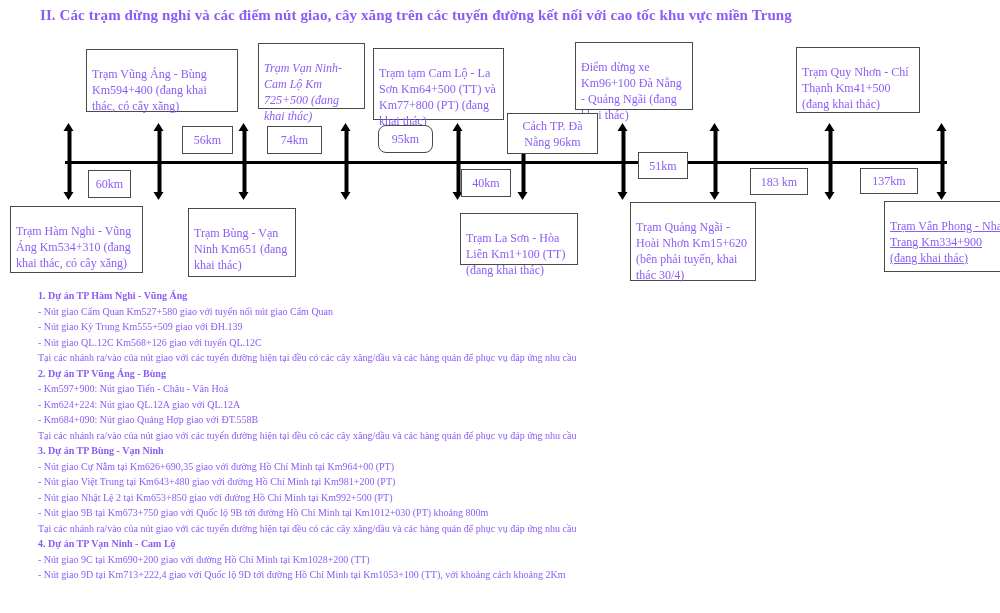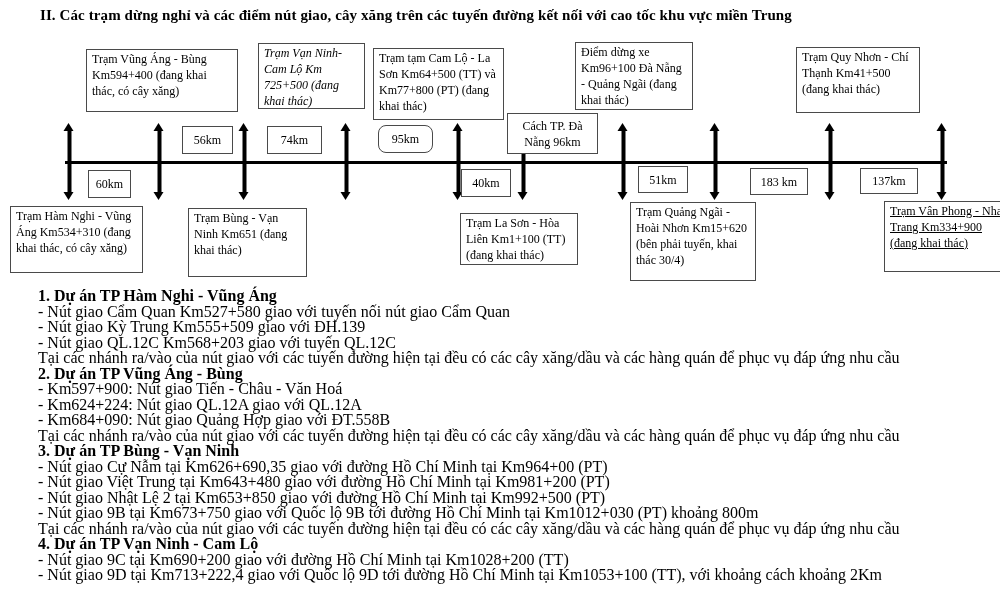--- a/index.html
+++ b/index.html
@@ -1,21 +1,21 @@
 <!DOCTYPE html>
 <html lang="vi"><head>
 <meta charset="utf-8">
 <style>
   html, body { margin: 0; padding: 0; background: #fff; }
   .page {
     position: relative;
     width: 1000px;
     height: 613px;
     background: #ffffff;
-    color: #000000;
+    color: #8b5cf6;
     font-family: "Liberation Serif", "DejaVu Serif", serif;
     overflow: hidden;
   }
   .title {
     position: absolute;
     left: 40px;
     top: 7px;
     font-size: 15px;
     font-weight: bold;
     white-space: nowrap;
@@ -55,38 +55,38 @@
   }
   .tick::before { top: 0; border-bottom: 8px solid #000; }
   .tick::after  { bottom: 0; border-top: 8px solid #000; }
   .tick.down::before { display: none; }
   .tick.down .shaft { top: 0; }
   .box {
     position: absolute;
     box-sizing: border-box;
     border: 1px solid #4a4a4a;
     background: #fff;
-    padding: 1px 5px;
+    padding: 16px 5px;
     font-size: 12px;
     line-height: 16px;
   }
   .dist, .note {
     display: flex;
     align-items: center;
     justify-content: center;
     text-align: center;
     padding: 2px 9px;
   }
   
   .details {
     position: absolute;
     left: 38px;
     top: 288px;
     width: 950px;
-    font-size: 16px;
+    font-size: 10px;
     line-height: 15.5px;
   }
   .sec-heading { font-weight: bold; }
   .sec-heading, .sec-line { margin: 0; white-space: nowrap; }
 </style>
 </head>
 <body>
 
 <div class="page">
 
@@ -134,37 +134,37 @@
     <div class="box" style="left:796px; top:47px; width:124px; height:66px;">Trạm Quy Nhơn - Chí Thạnh Km41+500 (đang khai thác)</div>
 
     <div class="box note" style="left:507px; top:113px; width:91px; height:41px;">Cách TP. Đà Nẵng 96km</div>
 
     <div class="box dist" style="left:182px; top:126px; width:51px; height:28px;">56km</div>
     <div class="box dist" style="left:267px; top:126px; width:55px; height:28px;">74km</div>
     <div class="box dist" style="left:378px; top:125px; width:55px; height:28px;border-radius:8px;">95km</div>
 
     <div class="box dist" style="left:88px;  top:170px; width:43px; height:28px;">60km</div>
     <div class="box dist" style="left:461px; top:169px; width:50px; height:28px;">40km</div>
-    <div class="box dist" style="left:638px; top:166px; width:50px; height:27px;">51km</div>
+    <div class="box dist" style="left:638px; top:152px; width:50px; height:27px;">51km</div>
     <div class="box dist" style="left:750px; top:168px; width:58px; height:27px;">183 km</div>
     <div class="box dist" style="left:860px; top:168px; width:58px; height:26px;">137km</div>
 
     <div class="box" style="left:10px;  top:206px; width:133px; height:67px;">Trạm Hàm Nghi - Vũng Áng Km534+310 (đang khai thác, có cây xăng)</div>
-    <div class="box" style="left:188px; top:208px; width:119px; height:69px;">Trạm Bùng - Vạn Ninh Km651 (đang khai thác)</div>
+    <div class="box" style="left:188px; top:208px; width:108px; height:69px;">Trạm Bùng - Vạn Ninh Km651 (đang khai thác)</div>
     <div class="box" style="left:460px; top:213px; width:118px; height:52px;">Trạm La Sơn - Hòa Liên Km1+100 (TT) (đang khai thác)</div>
     <div class="box" style="left:630px; top:202px; width:126px; height:79px;">Trạm Quảng Ngãi - Hoài Nhơn Km15+620 (bên phải tuyến, khai thác 30/4)</div>
     <div class="box" style="left:884px; top:201px; width:134px; height:71px;text-decoration:underline;">Trạm Vân Phong - Nha Trang Km334+900 (đang khai thác)</div>
   </div>
 
   <div class="details">
     <div>
       <div class="sec-heading">1. Dự án TP Hàm Nghi - Vũng Áng</div>
       <div class="sec-line">- Nút giao Cẩm Quan Km527+580 giao với tuyến nối nút giao Cẩm Quan</div>
       <div class="sec-line">- Nút giao Kỳ Trung Km555+509 giao với ĐH.139</div>
-      <div class="sec-line">- Nút giao QL.12C Km568+203 giao với tuyến QL.12C</div>
+      <div class="sec-line">- Nút giao QL.12C Km568+126 giao với tuyến QL.12C</div>
       <div class="sec-line">Tại các nhánh ra/vào của nút giao với các tuyến đường hiện tại đều có các cây xăng/dầu và các hàng quán để phục vụ đáp ứng nhu cầu</div>
     </div>
     <div>
       <div class="sec-heading">2. Dự án TP Vũng Áng - Bùng</div>
       <div class="sec-line">- Km597+900: Nút giao Tiến - Châu - Văn Hoá</div>
       <div class="sec-line">- Km624+224: Nút giao QL.12A giao với QL.12A</div>
       <div class="sec-line">- Km684+090: Nút giao Quảng Hợp giao với ĐT.558B</div>
       <div class="sec-line">Tại các nhánh ra/vào của nút giao với các tuyến đường hiện tại đều có các cây xăng/dầu và các hàng quán để phục vụ đáp ứng nhu cầu</div>
     </div>
     <div>

